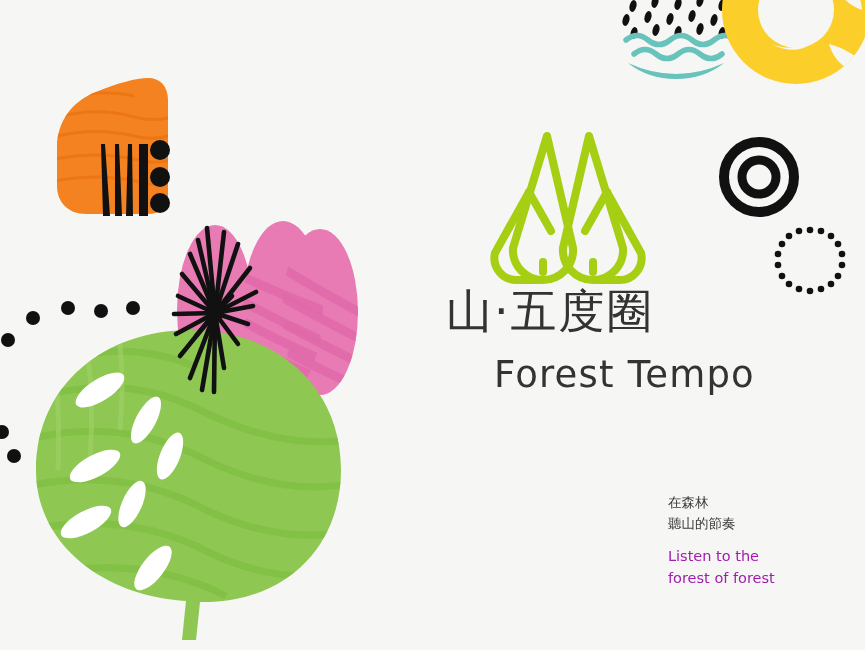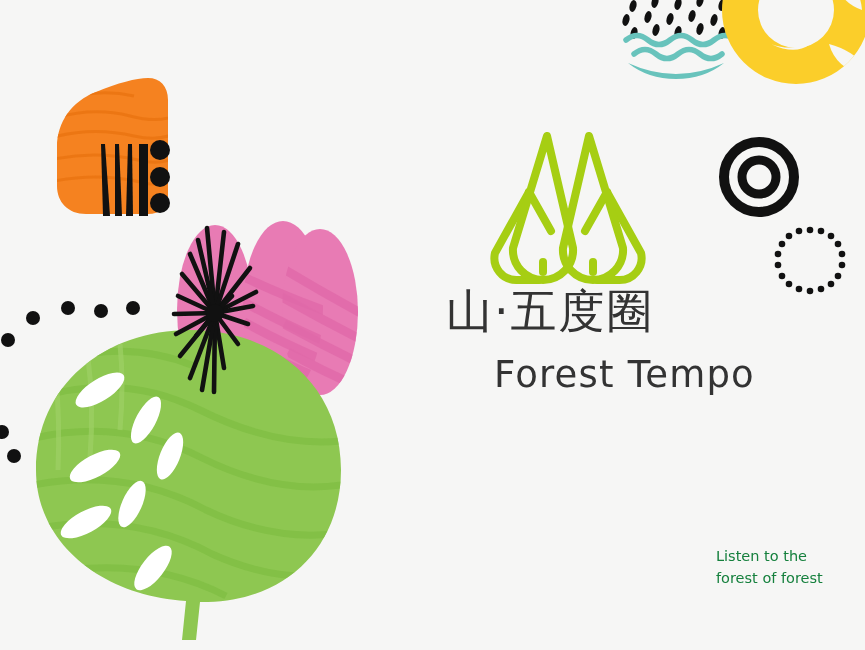--- a/index.html
+++ b/index.html
@@ -60,23 +60,22 @@
     color: #3c3c3c;
     white-space: nowrap;
   }
   .tagline-en {
     position: absolute;
     left: 668px;
     top: 545px;
     font-family: "DejaVu Sans", "Liberation Sans", sans-serif;
     font-size: 14.5px;
     line-height: 1.52;
-    color: #15803d;
+    color: #a21caf;
     white-space: nowrap;
-    margin-left: 48px;
   }
   .tl-line { display: block; }
 </style>
 </head>
 <body>
 
 <div id="poster">
 
   <svg class="layer" viewBox="0 0 865 650">
     <defs>
@@ -313,19 +312,23 @@
       <circle cx="33" cy="318" r="7"></circle>
       <circle cx="8" cy="340" r="7"></circle>
       <circle cx="2" cy="432" r="7"></circle>
       <circle cx="14" cy="456" r="7"></circle>
     </g>
   </svg>
 
   <div class="brand-title">山·五度圈</div>
   <div class="brand-sub">Forest Tempo</div>
 
+  <div class="tagline-cn">
+    <span class="tl-line">在森林</span>
+    <span class="tl-line">聽山的節奏</span>
+  </div>
 
   <div class="tagline-en">
     <span class="tl-line">Listen to the</span>
     <span class="tl-line">forest of  forest</span>
   </div>
 
 </div>
 
 </body></html>

